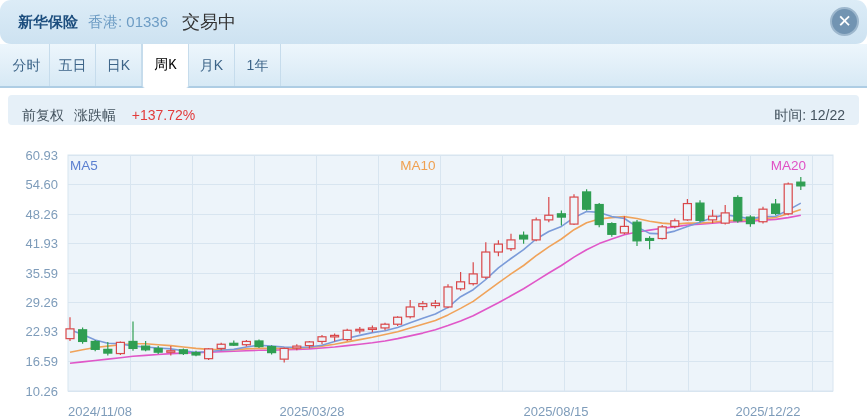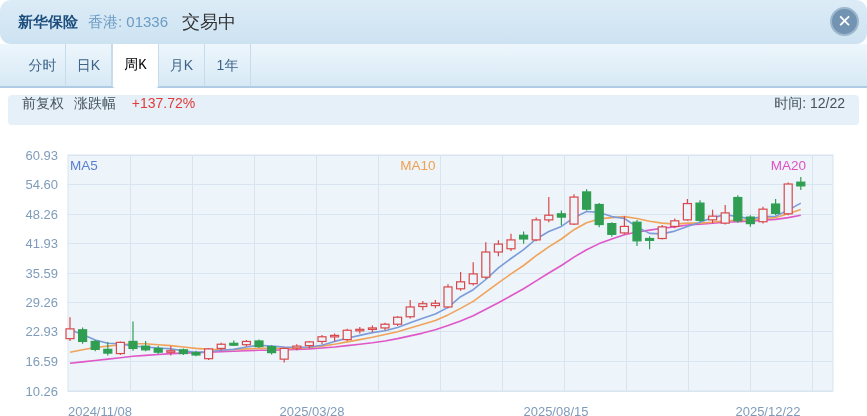--- a/index.html
+++ b/index.html
@@ -20,36 +20,36 @@
   .close-btn{
     position:absolute;right:8px;top:7px;width:29px;height:29px;border-radius:50%;
     background:#7294b2;color:#fff;display:flex;align-items:center;justify-content:center;
     font-size:17px;font-weight:bold;cursor:pointer;border:2px solid #9db7cd;box-sizing:border-box;
     line-height:1;
   }
   
   .tabbar{
     display:flex;align-items:center;height:42px;
     background:linear-gradient(#edf6fc,#d7e9f5);
-    border-bottom:2px solid #aecde4;padding-left:20px;
+    border-bottom:2px solid #aecde4;padding-left:4px;
   }
   .tab{
     width:45px;text-align:center;line-height:42px;font-size:14px;color:#3c6488;
     border-right:1px solid #c6dcec;cursor:pointer;white-space:nowrap;
   }
   .tab.active{
     background:#ffffff;color:#000000;height:44px;margin-bottom:-2px;
     border-radius:0 0 3px 3px;position:relative;z-index:2;
     border-left:1px solid #c6dcec;
     font-family:Liberation Mono, monospace;
   }
   
   .infobar{
     margin:7px 8px 0 8px;height:30px;background:#e6f0f8;border-radius:4px;
-    display:flex;align-items:flex-start;justify-content:space-between;
+    display:flex;align-items:flex-end;justify-content:space-between;
     padding:0 14px;font-size:14px;color:#44535f;box-sizing:border-box;
   }
   .chg-value{color:#e23b3b;margin-left:6px;}
   .lbl{margin-right:6px;}
   
   .chart-wrap{position:absolute;left:0;top:136px;width:855px;height:292px;}
   svg text{font-family:"Liberation Sans","DejaVu Sans",sans-serif;}
 </style>
 </head>
 <body>
@@ -58,20 +58,21 @@
   <span class="title">新华保险</span>
   <span class="code">香港: 01336</span>
   <span class="status">交易中</span>
   <div class="close-btn">
     <span>✕</span>
   </div>
 </div>
 
 <div class="tabbar">
     <div class="tab">分时</div>
+    <div class="tab">五日</div>
     <div class="tab">日K</div>
     <div class="tab active">周K</div>
     <div class="tab">月K</div>
     <div class="tab">1年</div>
   </div>
 
 <div class="infobar">
   <div>
     <span class="lbl">前复权</span>
     <span class="lbl">涨跌幅</span>

